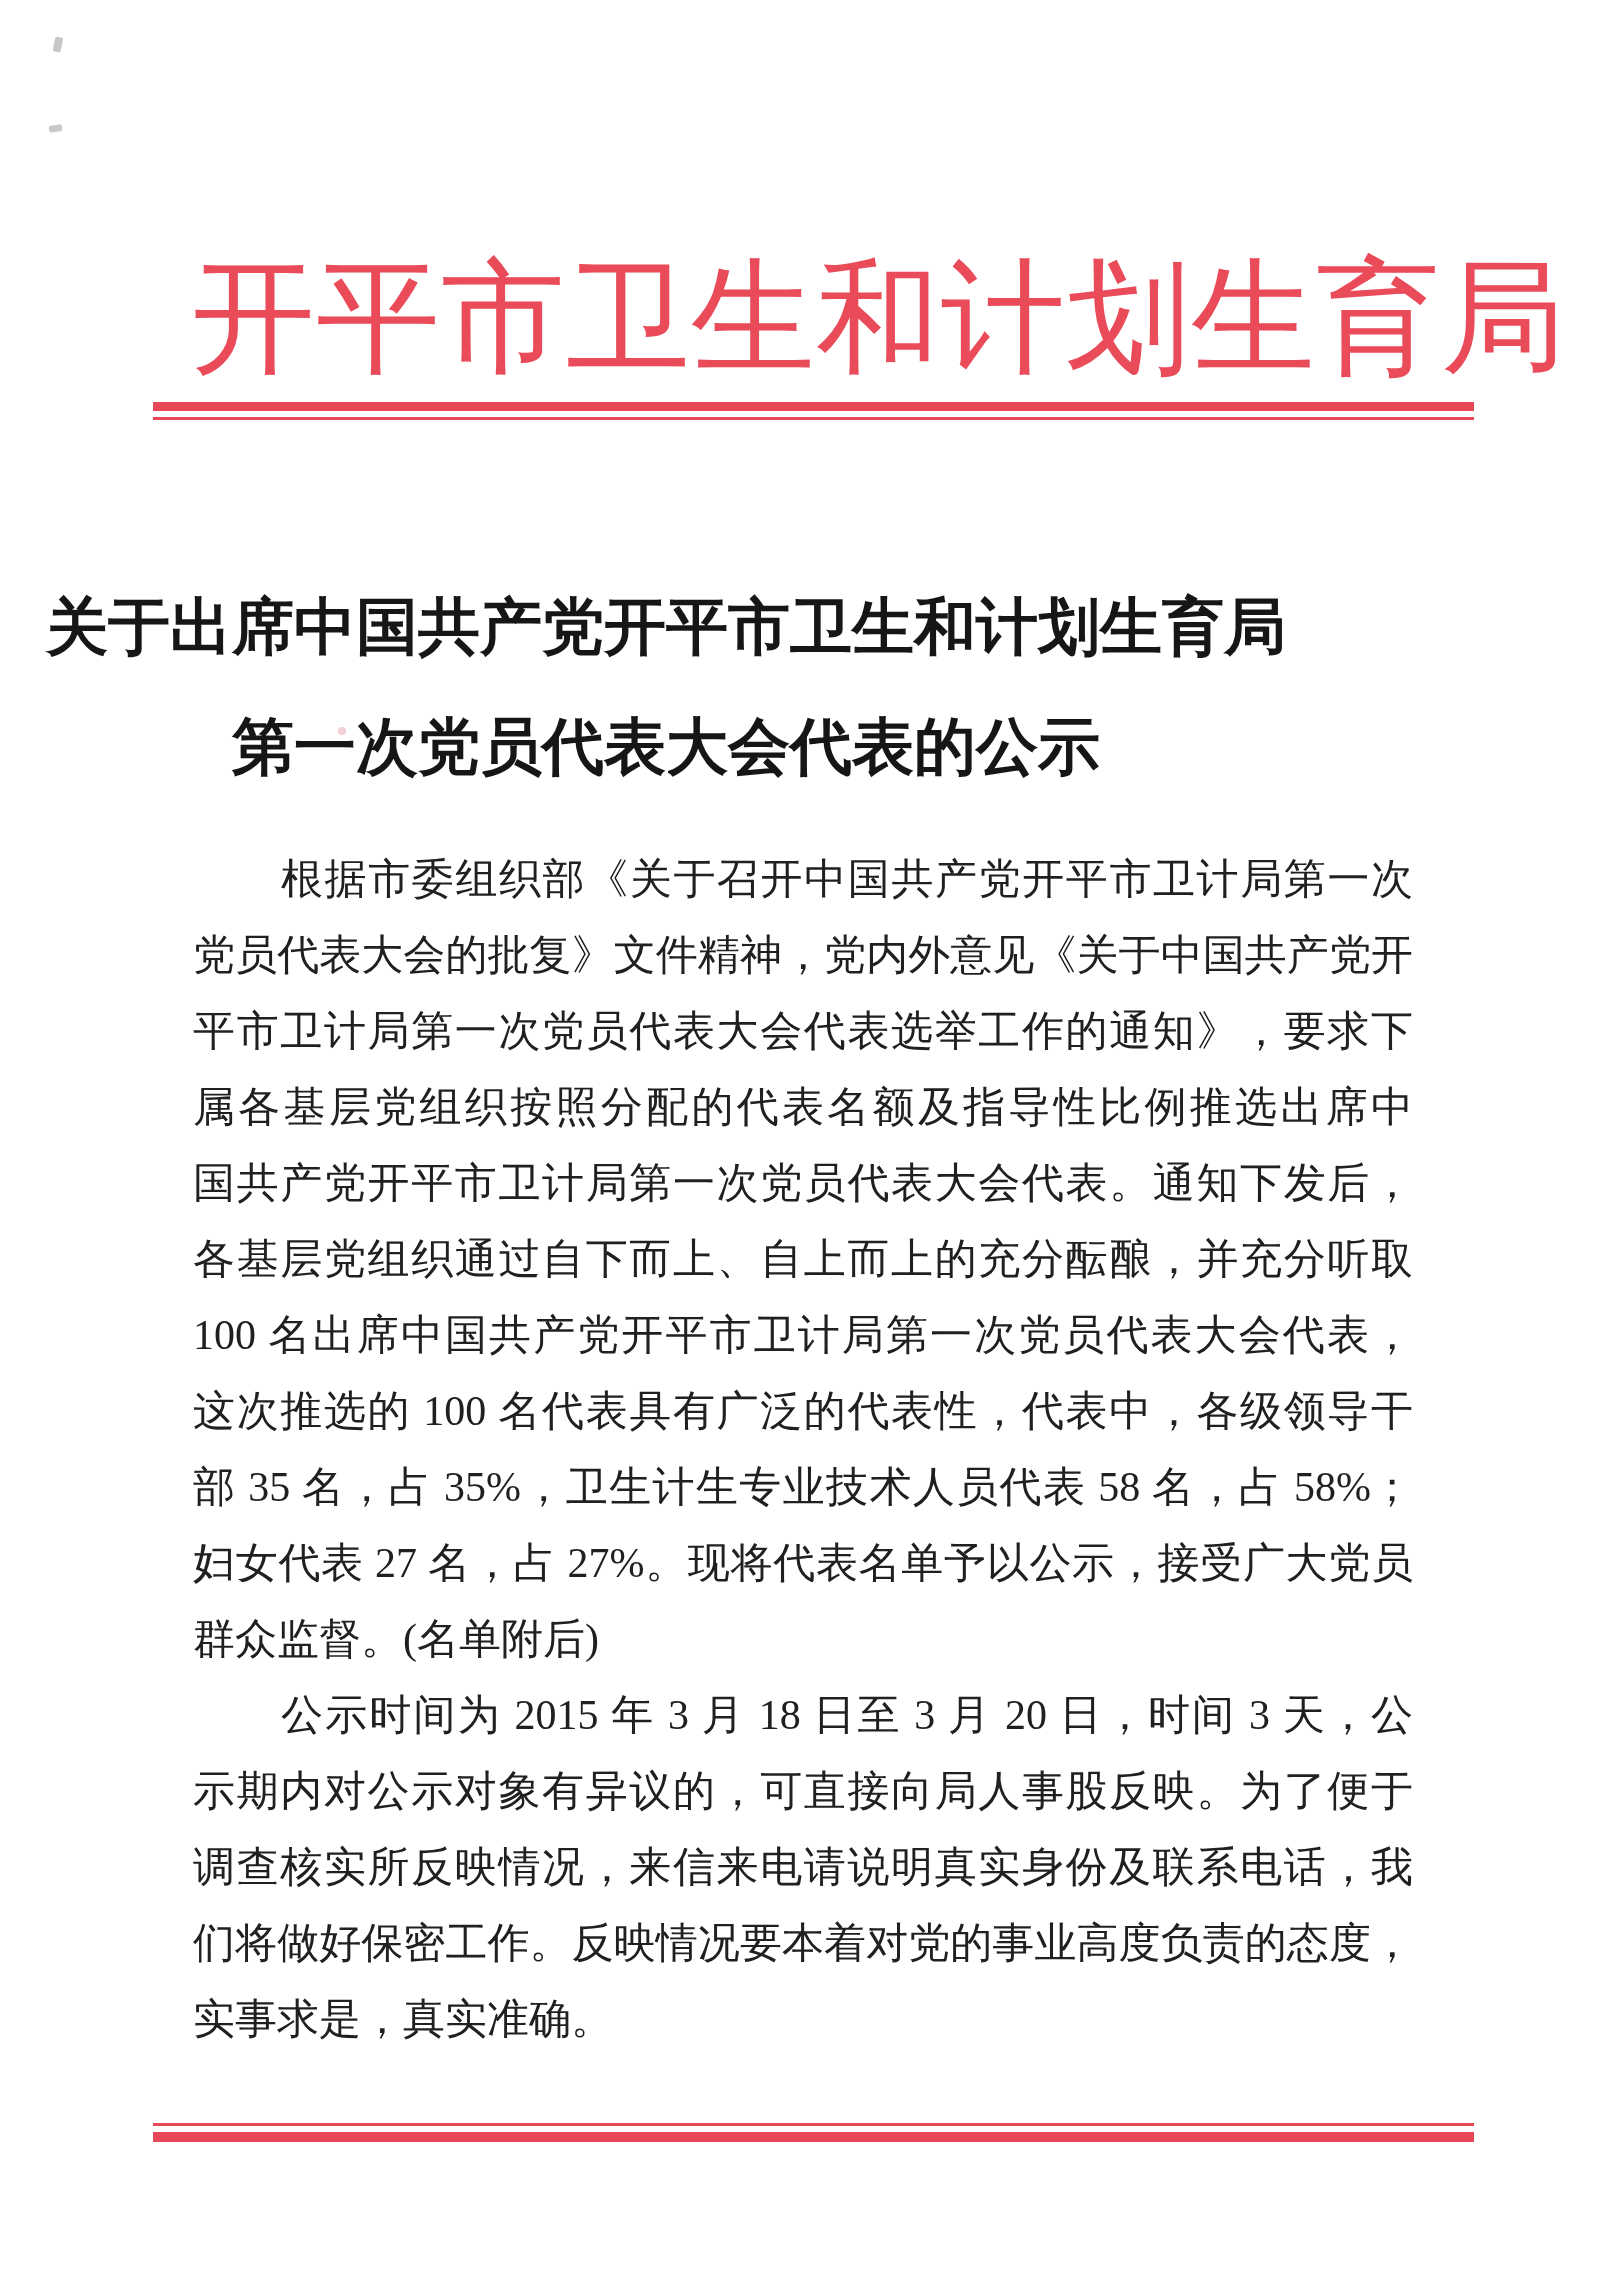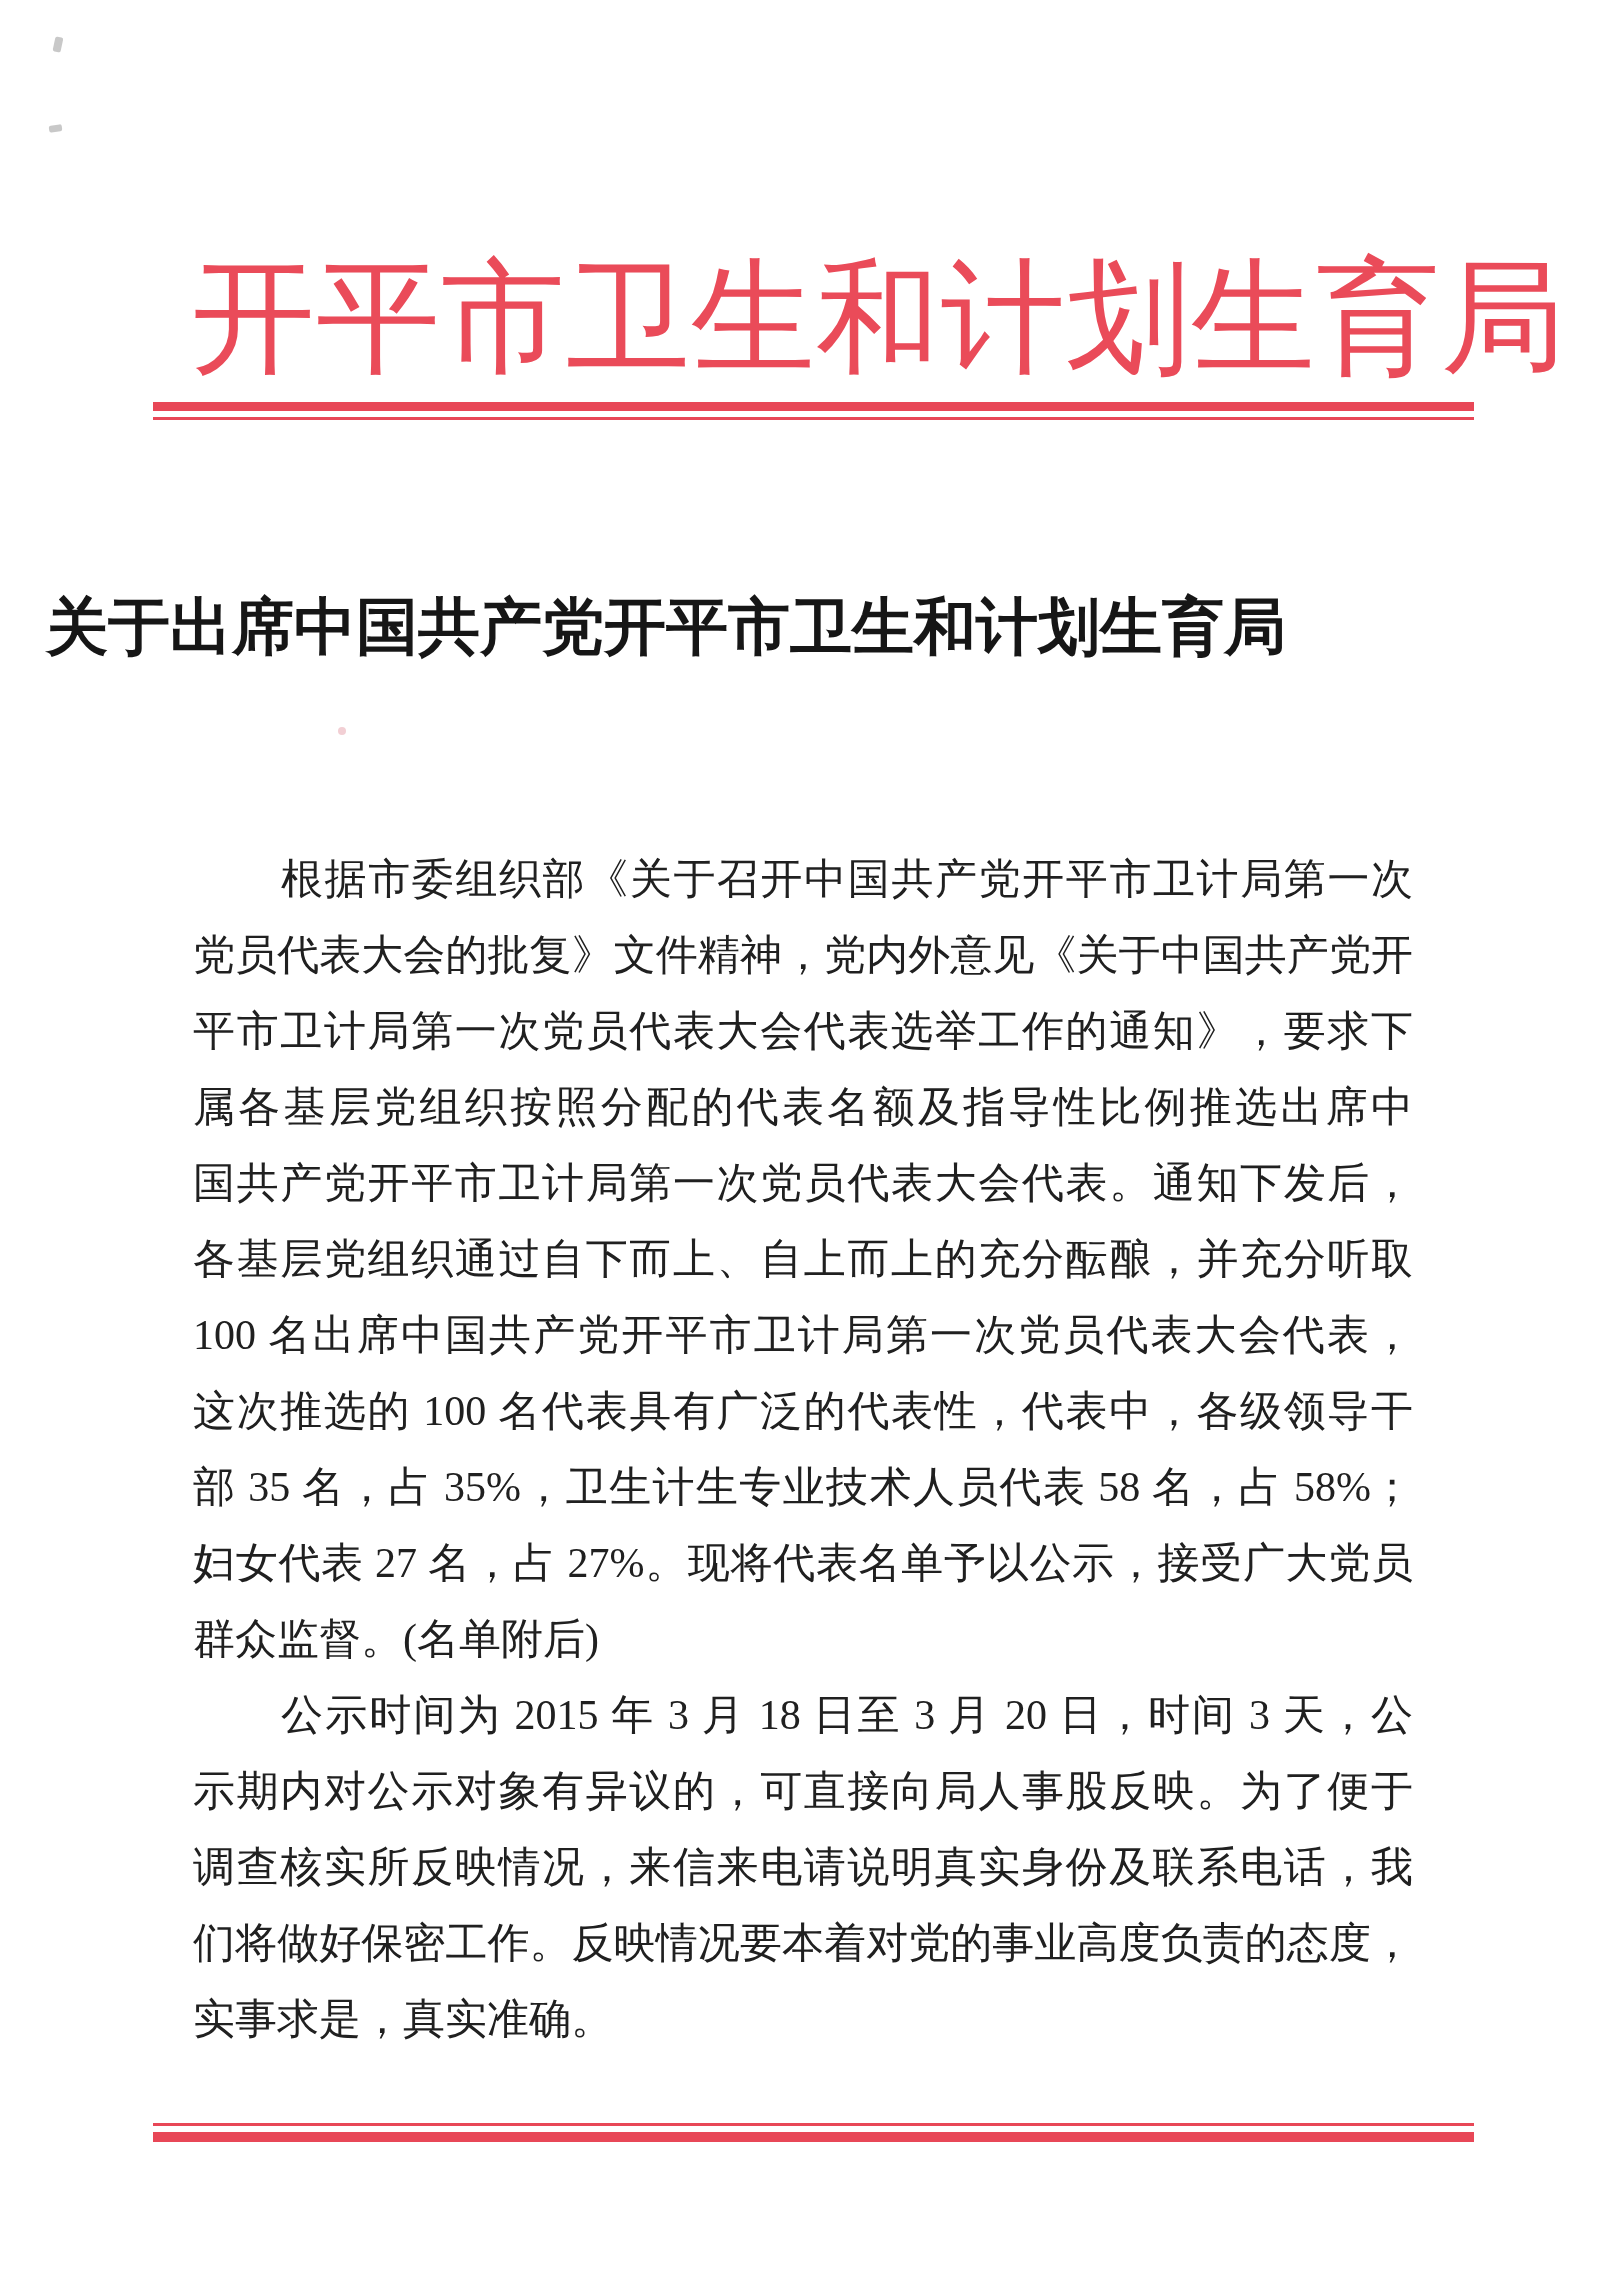--- a/index.html
+++ b/index.html
@@ -86,20 +86,21 @@
   <div class="speck speck-2"></div>
   <div class="speck speck-3"></div>
 
   <div class="masthead">开平市卫生和计划生育局</div>
 
   <div class="rule rule-top-thick"></div>
   <div class="rule rule-top-thin"></div>
 
   <div class="doc-title">
     <div>关于出席中国共产党开平市卫生和计划生育局</div>
+    <div>第一次党员代表大会代表的公示</div>
   </div>
 
   <div class="body-text">
 
     <div>
       <div class="bline indent">根据市委组织部《关于召开中国共产党开平市卫计局第一次</div>
       <div class="bline">党员代表大会的批复》文件精神，党内外意见《关于中国共产党开</div>
       <div class="bline">平市卫计局第一次党员代表大会代表选举工作的通知》，要求下</div>
       <div class="bline">属各基层党组织按照分配的代表名额及指导性比例推选出席中</div>
       <div class="bline">国共产党开平市卫计局第一次党员代表大会代表。通知下发后，</div>

